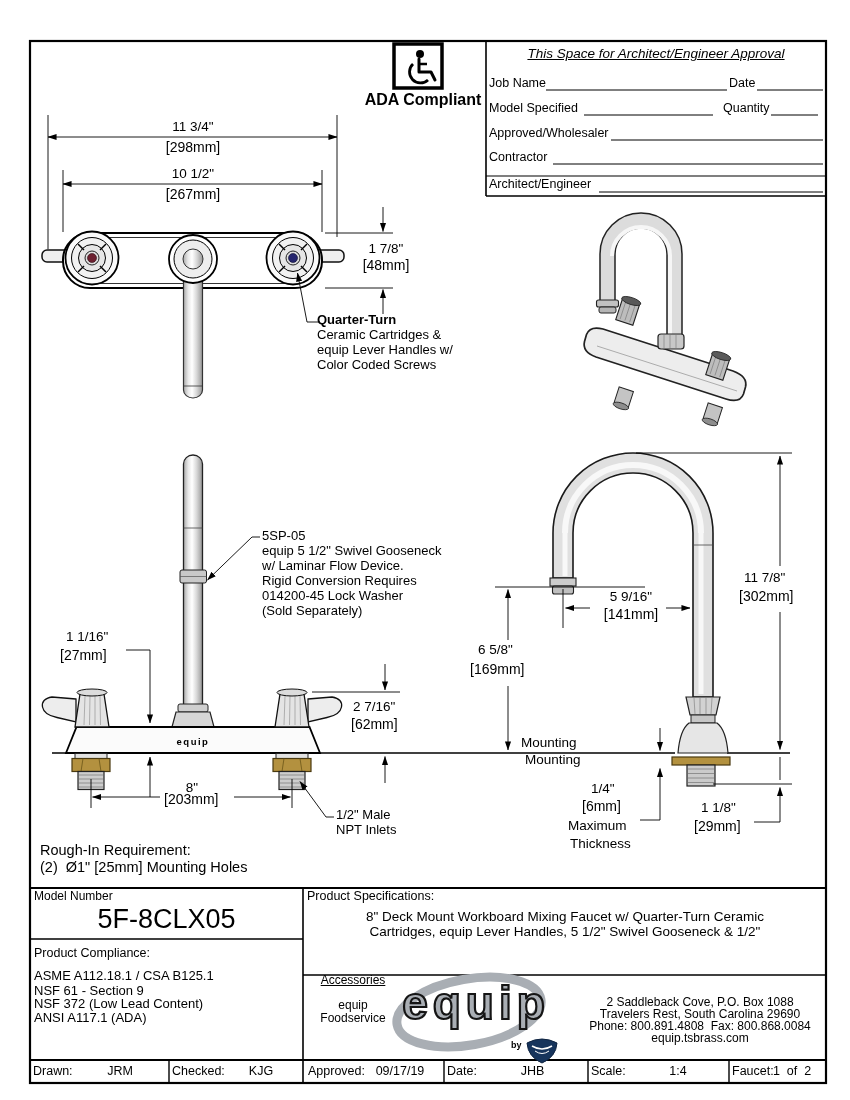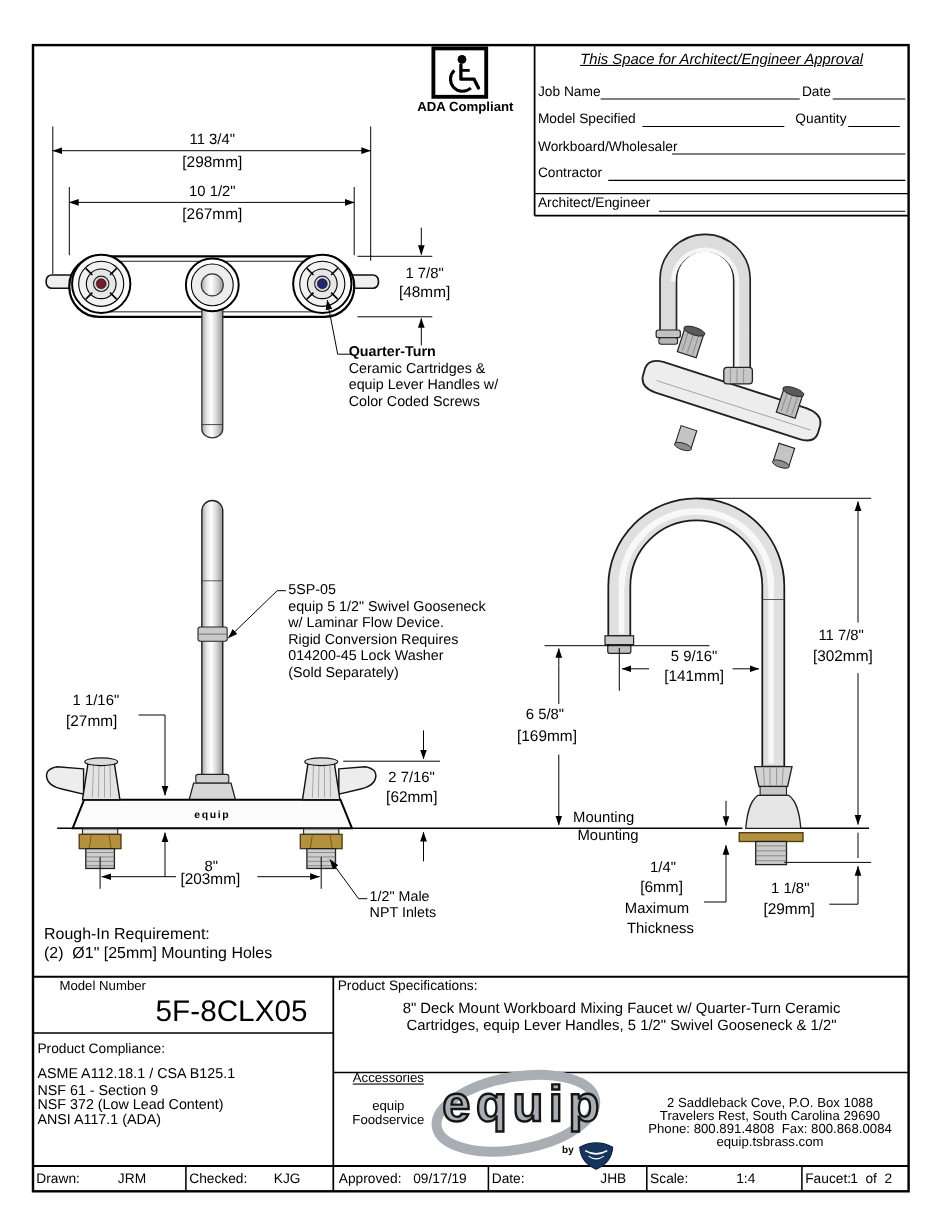--- a/index.html
+++ b/index.html
@@ -267,28 +267,28 @@
   <g>
     <ellipse cx="469" cy="1012" rx="73" ry="33" fill="none" stroke="var(--logo_gray)" stroke-width="9" transform="rotate(-10 469 1012)"></ellipse>
   </g>
   <g>
     <path d="M527,1043 Q542,1035 557,1043 Q556,1057 542,1063 Q528,1057 527,1043 Z" fill="var(--shield)" stroke="#0e2340" stroke-width="1"></path>
     <path d="M532,1046 Q542,1052 552,1046" stroke="#fff" stroke-width="1.5" fill="none"></path>
     <path d="M535,1051 Q542,1056 549,1051" stroke="#fff" stroke-width="1" fill="none"></path>
   </g>
 </svg>
 
-<div class="t b c" style="left:358px;top:91px;width:130px;font-size:12px;">ADA Compliant</div>
+<div class="t b c" style="left:358px;top:91px;width:130px;font-size:16px;">ADA Compliant</div>
 
 <div class="t c title-it s135" style="left:488px;top:46px;width:336px;">This Space for Architect/Engineer Approval</div>
 <div class="t s125" style="left:489px;top:76px;">Job Name</div>
 <div class="t s125" style="left:729px;top:76px;">Date</div>
 <div class="t s125" style="left:489px;top:101px;">Model Specified</div>
 <div class="t s125" style="left:723px;top:101px;">Quantity</div>
-<div class="t s125" style="left:489px;top:126px;">Workboard/Wholesaler</div>
+<div class="t s125" style="left:489px;top:126px;">Approved/Wholesaler</div>
 <div class="t s125" style="left:489px;top:150px;">Contractor</div>
 <div class="t s125" style="left:489px;top:177px;">Architect/Engineer</div>
 
 <div class="t c s135" style="left:148px;top:119px;width:90px;">11 3/4"</div>
 <div class="t c s14" style="left:148px;top:139px;width:90px;">[298mm]</div>
 <div class="t c s135" style="left:148px;top:166px;width:90px;">10 1/2"</div>
 <div class="t c s14" style="left:148px;top:186px;width:90px;">[267mm]</div>
 <div class="t c s135" style="left:360px;top:241px;width:52px;">1 7/8"</div>
 <div class="t c s14" style="left:354px;top:257px;width:64px;">[48mm]</div>
 <div class="t s13" style="left:317px;top:313px;font-weight:bold;">Quarter-Turn</div>
@@ -322,22 +322,22 @@
 <div class="t s14" style="left:739px;top:588px;">[302mm]</div>
 <div class="t s135" style="left:521px;top:735px;">Mounting</div>
 <div class="t s135" style="left:525px;top:752px;">Mounting</div>
 <div class="t s135" style="left:591px;top:781px;">1/4"</div>
 <div class="t s14" style="left:582px;top:798px;">[6mm]</div>
 <div class="t s135" style="left:568px;top:818px;">Maximum</div>
 <div class="t s135" style="left:570px;top:836px;">Thickness</div>
 <div class="t s135" style="left:701px;top:800px;">1 1/8"</div>
 <div class="t s14" style="left:694px;top:818px;">[29mm]</div>
 
-<div class="t s12" style="left:34px;top:890px;margin-left:20px;">Model Number</div>
-<div class="t c" style="left:30px;top:904px;width:273px;font-size:27px;padding-left:44px;">5F-8CLX05</div>
+<div class="t s12" style="left:34px;top:890px;">Model Number</div>
+<div class="t c" style="left:30px;top:904px;width:273px;font-size:27px;">5F-8CLX05</div>
 <div class="t s125" style="left:34px;top:946px;">Product Compliance:</div>
 <div class="t s13" style="left:34px;top:969px;">ASME A112.18.1 / CSA B125.1</div>
 <div class="t s13" style="left:34px;top:984px;">NSF 61 - Section 9</div>
 <div class="t s13" style="left:34px;top:997px;">NSF 372 (Low Lead Content)</div>
 <div class="t s13" style="left:34px;top:1011px;">ANSI A117.1 (ADA)</div>
 <div class="t s125" style="left:307px;top:889px;">Product Specifications:</div>
 <div class="t c s135" style="left:305px;top:909px;width:520px;">8" Deck Mount Workboard Mixing Faucet w/ Quarter-Turn Ceramic</div>
 <div class="t c s135" style="left:305px;top:924px;width:520px;">Cartridges, equip Lever Handles, 5 1/2" Swivel Gooseneck &amp; 1/2"</div>
 <div class="t c s12" style="left:316px;top:999px;width:74px;">equip</div>
 <div class="t c s12" style="left:316px;top:1012px;width:74px;">Foodservice</div>
@@ -349,19 +349,19 @@
 <div class="t c s12" style="left:578px;top:1020px;width:244px;">Phone: 800.891.4808  Fax: 800.868.0084</div>
 <div class="t c s12" style="left:578px;top:1032px;width:244px;">equip.tsbrass.com</div>
 
 <div class="t s125" style="left:33px;top:1064px;">Drawn:</div>
 <div class="t c s125" style="left:75px;top:1064px;width:90px;">JRM</div>
 <div class="t s125" style="left:172px;top:1064px;">Checked:</div>
 <div class="t c s125" style="left:222px;top:1064px;width:78px;">KJG</div>
 <div class="t s125" style="left:308px;top:1064px;">Approved:</div>
 <div class="t c s125" style="left:360px;top:1064px;width:80px;">09/17/19</div>
 <div class="t s125" style="left:447px;top:1064px;">Date:</div>
-<div class="t c s125" style="left:505px;top:1064px;width:105px;">JHB</div>
+<div class="t c s125" style="left:480px;top:1064px;width:105px;">JHB</div>
 <div class="t s125" style="left:591px;top:1064px;">Scale:</div>
 <div class="t c s125" style="left:630px;top:1064px;width:96px;">1:4</div>
 <div class="t s125" style="left:732px;top:1064px;">Faucet:</div>
 <div class="t c s125" style="left:760px;top:1064px;width:64px;">1  of  2</div>
 
 </div>
 
 </body></html>

